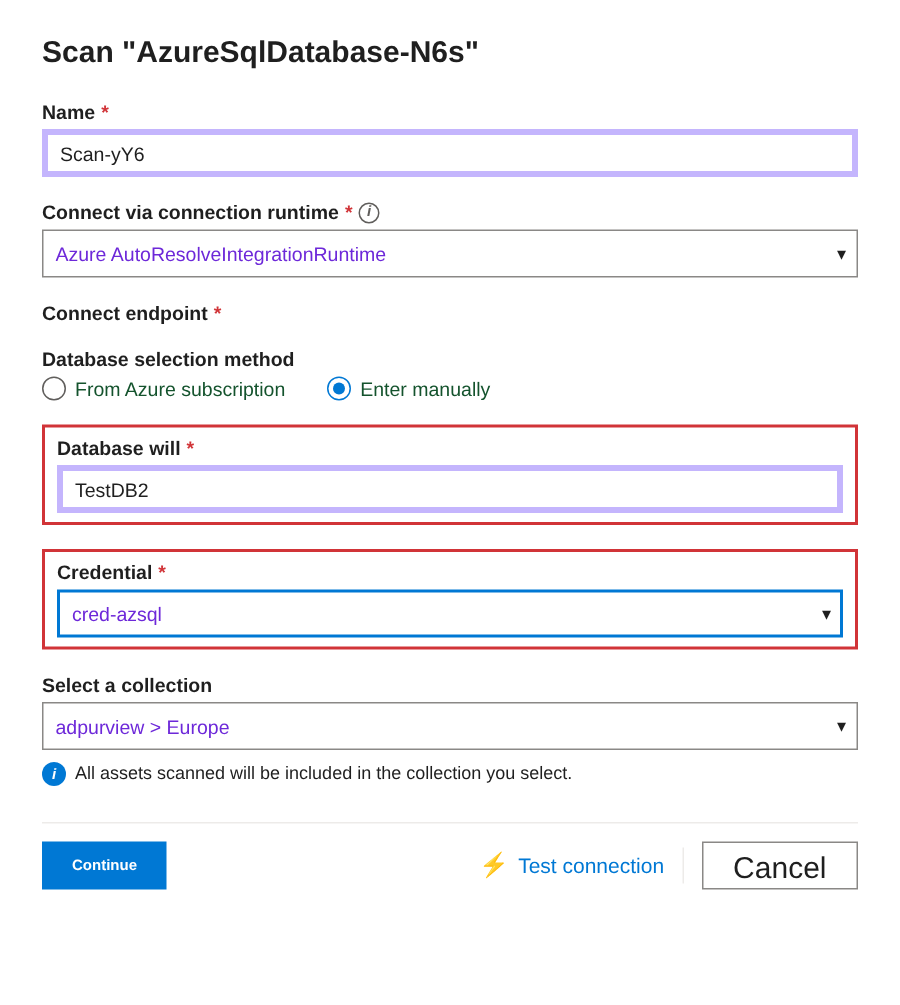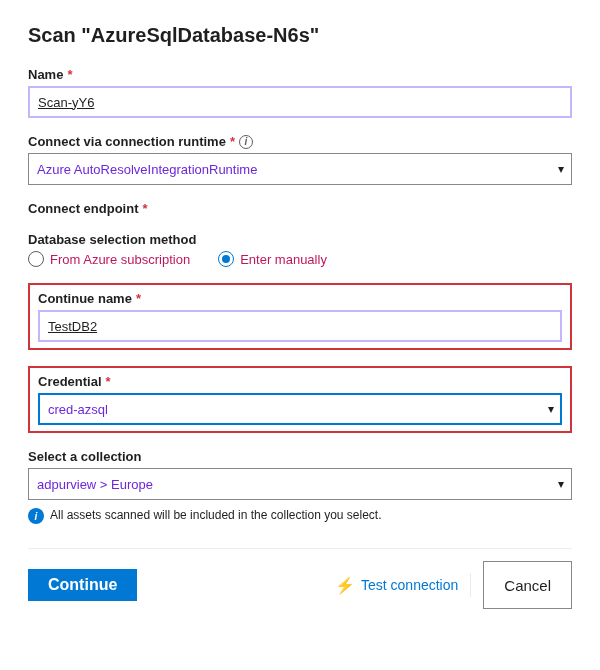--- a/index.html
+++ b/index.html
@@ -48,27 +48,26 @@
       font-size: 10px;
       color: #605e5c;
       cursor: pointer;
       font-style: italic;
       font-weight: bold;
     }
 
     .text-input {
       width: 100%;
       height: 32px;
-      border: 2px solid #c4b5fd;
+      border: 4px solid #c4b5fd;
       padding: 4px 8px;
       font-size: 13px;
       color: #1f1f1f;
       outline: none;
       background: #fff;
-      text-decoration: underline;
     }
 
     .text-input.readonly {
       background: #f3f2f1;
       color: #605e5c;
       border-color: #c8c6c4;
     }
 
     .select-wrapper {
       position: relative;
@@ -188,21 +187,21 @@
       margin-top: 24px;
       padding-top: 12px;
       border-top: 1px solid #edebe9;
     }
 
     .btn-continue {
       background: #0078d4;
       color: #fff;
       border: none;
       padding: 6px 20px;
-      font-size: 16px;
+      font-size: 10px;
       font-weight: 600;
       cursor: pointer;
       height: 32px;
     }
 
     .footer-right {
       display: flex;
       align-items: center;
       gap: 12px;
     }
@@ -220,35 +219,35 @@
 
     .test-connection-icon {
       font-size: 16px;
     }
 
     .btn-cancel {
       background: #fff;
       color: #1f1f1f;
       border: 1px solid #8a8886;
       padding: 6px 20px;
-      font-size: 15px;
-      cursor: pointer;
-      height: 48px;
+      font-size: 20px;
+      cursor: pointer;
+      height: 32px;
     }
 
     .divider {
       width: 1px;
       height: 24px;
       background: #edebe9;
     }
 
     .section-label {
       font-size: 13px;
       font-weight: 400;
-      color: #be185d;
+      color: #14532d;
     }
   </style>
 </head>
 <body>
 
 <h1 class="page-title">Scan "AzureSqlDatabase-N6s"</h1>
 
 <div class="field-group">
   <div class="field-label">
     <span>Name</span>
@@ -289,21 +288,21 @@
     </label>
     <label class="radio-option">
       <div class="radio-circle selected"></div>
       <span class="section-label">Enter manually</span>
     </label>
   </div>
 </div>
 
 <div class="highlighted-field">
   <div class="field-label">
-    <span>Continue name</span>
+    <span>Database will</span>
     <span class="required-star">*</span>
   </div>
   <input type="text" class="text-input" value="TestDB2" style="">
 </div>
 
 <div class="highlighted-field">
   <div class="field-label">
     <span>Credential</span>
     <span class="required-star">*</span>
   </div>

